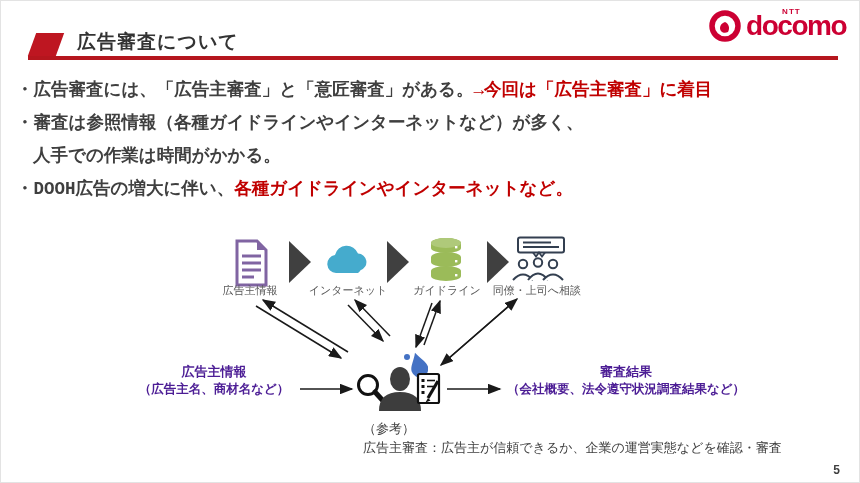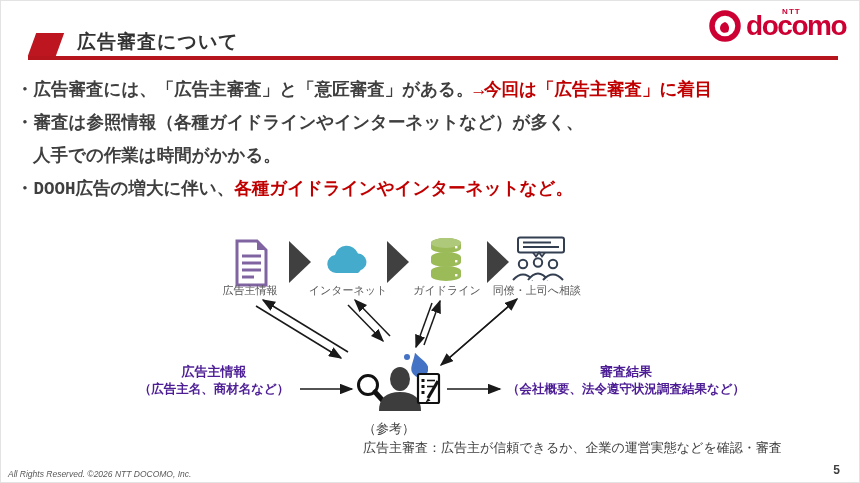--- a/index.html
+++ b/index.html
@@ -161,16 +161,15 @@
   <div class="io-label" style="left:500px;width:252px;">
     <div class="l1">審査結果</div>
     <div class="l2">（会社概要、法令遵守状況調査結果など）</div>
   </div>
 
   <div class="reference">
     <div>（参考）</div>
     <div>広告主審査：広告主が信頼できるか、企業の運営実態などを確認・審査</div>
   </div>
 
-  <div class="footer-copy">All Rights Reserved. ©2026 NTT DOCOMO, Inc.</div>
   <div class="page-number">5</div>
 
 </div>
 
 </body></html>

